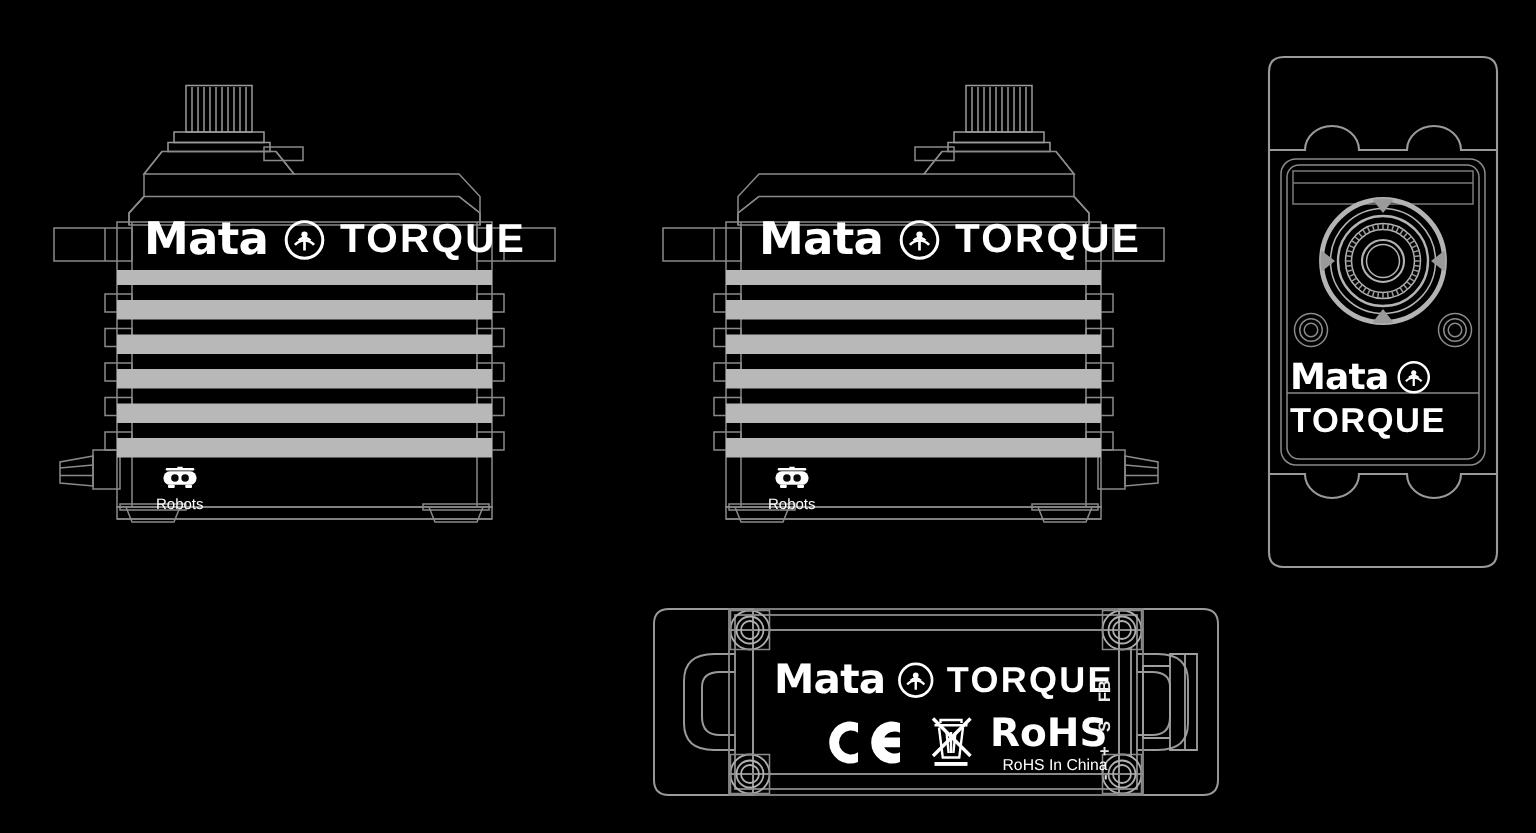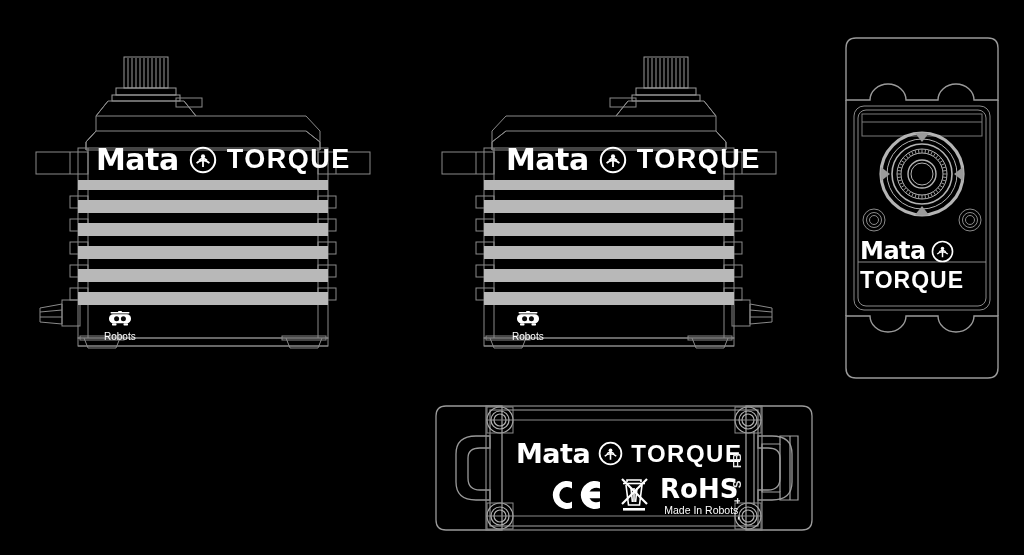--- a/index.html
+++ b/index.html
@@ -496,21 +496,21 @@
         <g stroke="#fff" stroke-width="2.2">
           <line x1="3" y1="3" x2="28" y2="28"></line>
           <line x1="28" y1="3" x2="3" y2="28"></line>
         </g>
         <rect x="4" y="32" width="22" height="2.6" fill="#fff"></rect>
       </svg>
     </div>
 
     <div class="rohs" style="left:236px;top:84px;">
       <div class="rohs-main" style="font-size:26px;">RoHS</div>
-      <div class="rohs-sub" style="font-size:10.5px;margin-top:3px;">Made In Robots</div>
+      <div class="rohs-sub" style="font-size:10.5px;margin-top:3px;">RoHS In China</div>
     </div>
 
     <div class="pinlabel" style="left:319px;top:64px;font-size:11px;">FB</div>
     <div class="pinlabel" style="left:319px;top:84px;font-size:11px;">S</div>
     <div class="pinlabel" style="left:319px;top:100px;font-size:11px;">+</div>
     <div class="pinlabel" style="left:319px;top:116px;font-size:11px;">-</div>
   </div>
 
 </div>
 

